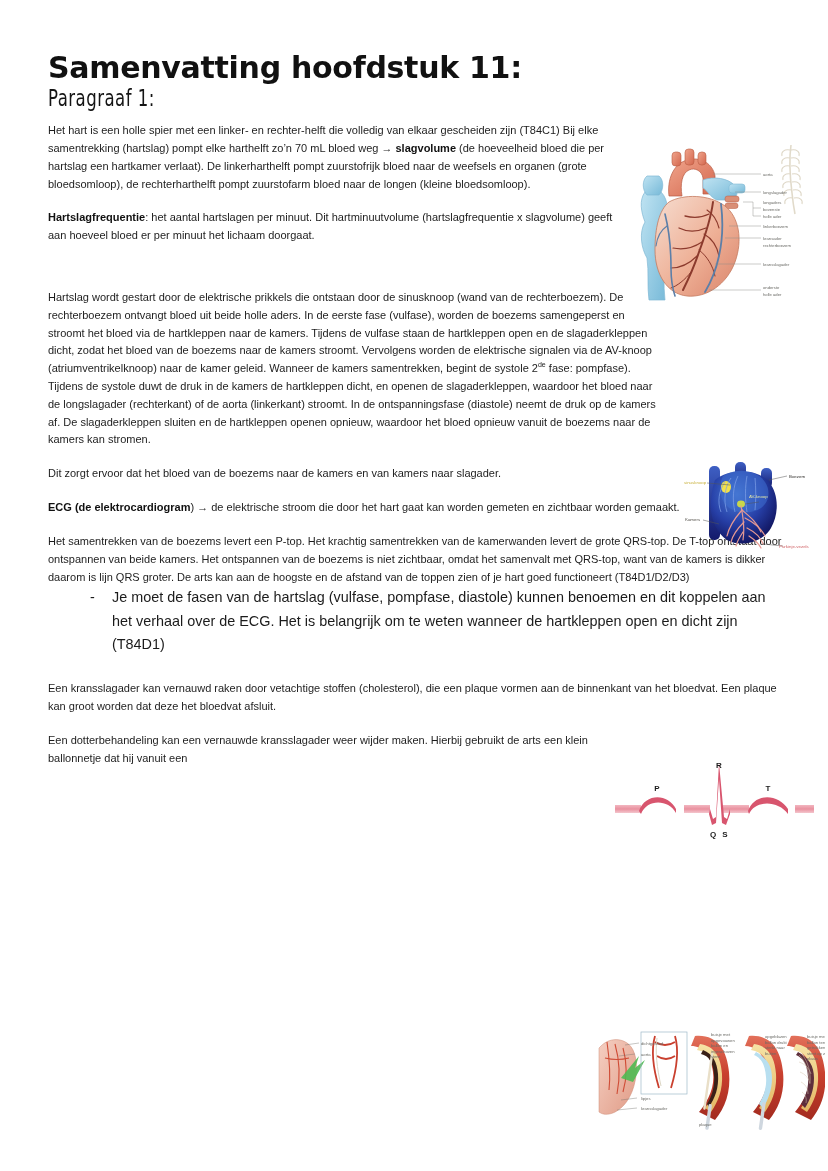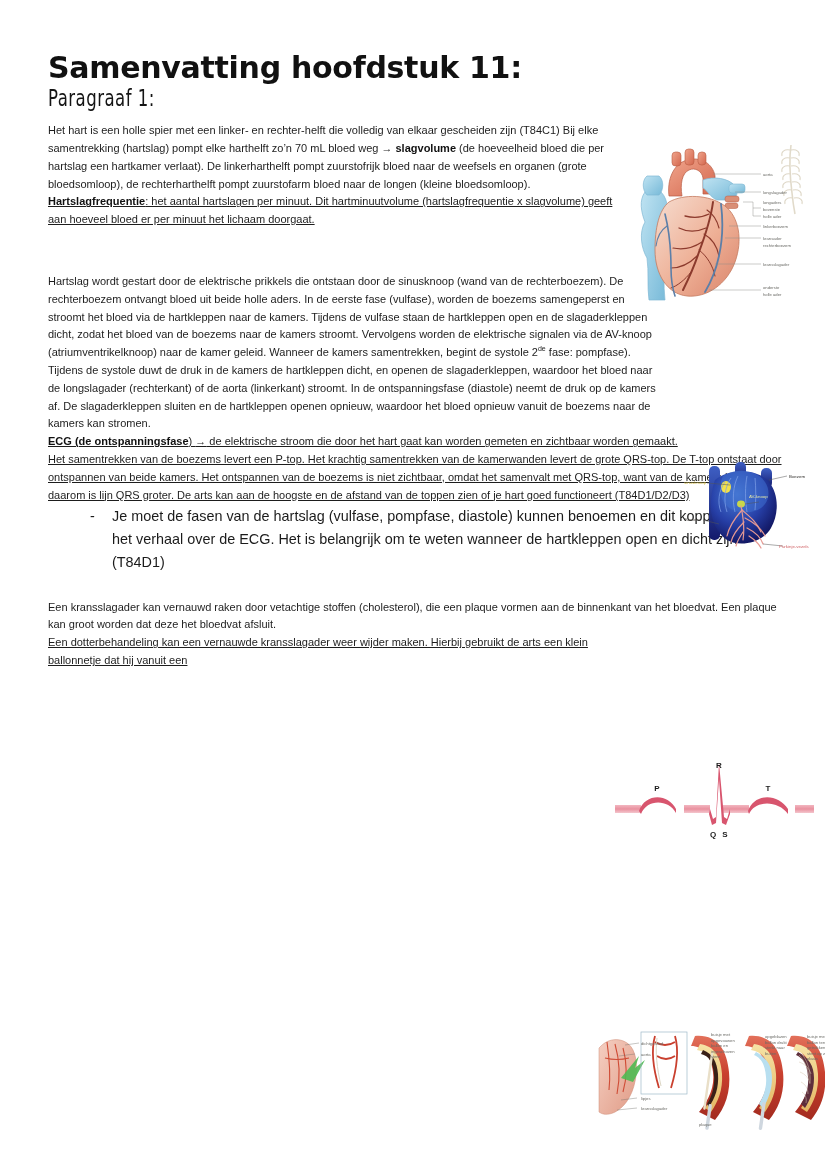--- a/index.html
+++ b/index.html
@@ -46,21 +46,21 @@
     letter-spacing: 0.6px;
   }
 
   
   .body-block {
     font-size: 11px;
     line-height: 1.62;
     color: #1d1d1d;
     margin: 0;
   }
-  .body-block + .body-block { margin-top: 0; text-decoration: underline; }
+  .body-block + .body-block { margin-top: 16px; }
   .gap-md  { height: 20px; }
   .gap-lg  { height: 24px; }
 
   b, strong { font-weight: 700; color: #111; }
   .arrow { font-weight: 700; }
   sup { font-size: 0.64em; vertical-align: super; line-height: 0; }
 
   
   .col-narrow-1 { width: 570px; }
   .col-narrow-2 { width: 610px; }
@@ -111,22 +111,23 @@
 
   <p class="body-block col-narrow-1"><b>Hartslagfrequentie</b><span>: het aantal hartslagen per minuut. Dit hartminuutvolume (hartslagfrequentie x slagvolume) geeft aan hoeveel bloed er per minuut het lichaam doorgaat.</span></p>
 
   <div class="gap-md"></div>
 
 
   <div class="gap-lg"></div>
 
   <p class="body-block col-narrow-2"><span>Hartslag wordt gestart door de elektrische prikkels die ontstaan door de sinusknoop (wand van de rechterboezem). De rechterboezem ontvangt bloed uit beide holle aders. In de eerste fase (vulfase), worden de boezems samengeperst en stroomt het bloed via de hartkleppen naar de kamers. Tijdens de vulfase staan de hartkleppen open en de slagaderkleppen dicht, zodat het bloed van de boezems naar de kamers stroomt. Vervolgens worden de elektrische signalen via de AV-knoop (atriumventrikelknoop) naar de kamer geleid. Wanneer de kamers samentrekken, begint de systole 2</span><sup>de</sup><span> fase: pompfase). Tijdens de systole duwt de druk in de kamers de hartkleppen dicht, en openen de slagaderkleppen, waardoor het bloed naar de longslagader (rechterkant) of de aorta (linkerkant) stroomt. In de ontspanningsfase (diastole) neemt de druk op de kamers af. De slagaderkleppen sluiten en de hartkleppen openen opnieuw, waardoor het bloed opnieuw vanuit de boezems naar de kamers kan stromen.</span></p>
 
-
-  <p class="body-block col-full"><b>ECG (de ontspanningsfase</b><span>) </span><span class="arrow">→</span><span> de elektrische stroom die door het hart gaat kan worden gemeten en zichtbaar worden gemaakt.</span></p>
+  <p class="body-block col-full"><span>Dit zorgt ervoor dat het bloed van de boezems naar de kamers en van kamers naar slagader.</span></p>
+
+  <p class="body-block col-full"><b>ECG (de elektrocardiogram</b><span>) </span><span class="arrow">→</span><span> de elektrische stroom die door het hart gaat kan worden gemeten en zichtbaar worden gemaakt.</span></p>
 
   <p class="body-block col-narrow-3" style="width:740px;"><span>Het samentrekken van de boezems levert een P-top. Het krachtig samentrekken van de kamerwanden levert de grote QRS-top. De T-top ontstaat door ontspannen van beide kamers. Het ontspannen van de boezems is niet zichtbaar, omdat het samenvalt met QRS-top, want van de kamers is dikker daarom is lijn QRS groter. De arts kan aan de hoogste en de afstand van de toppen zien of je hart goed functioneert (T84D1/D2/D3)</span></p>
 
   <ul class="dash-list">
     <li>Je moet de fasen van de hartslag (vulfase, pompfase, diastole) kunnen benoemen en dit koppelen aan het verhaal over de ECG. Het is belangrijk om te weten wanneer de hartkleppen open en dicht zijn (T84D1)</li>
   </ul>
 
   <div class="gap-lg"></div>
 
 

